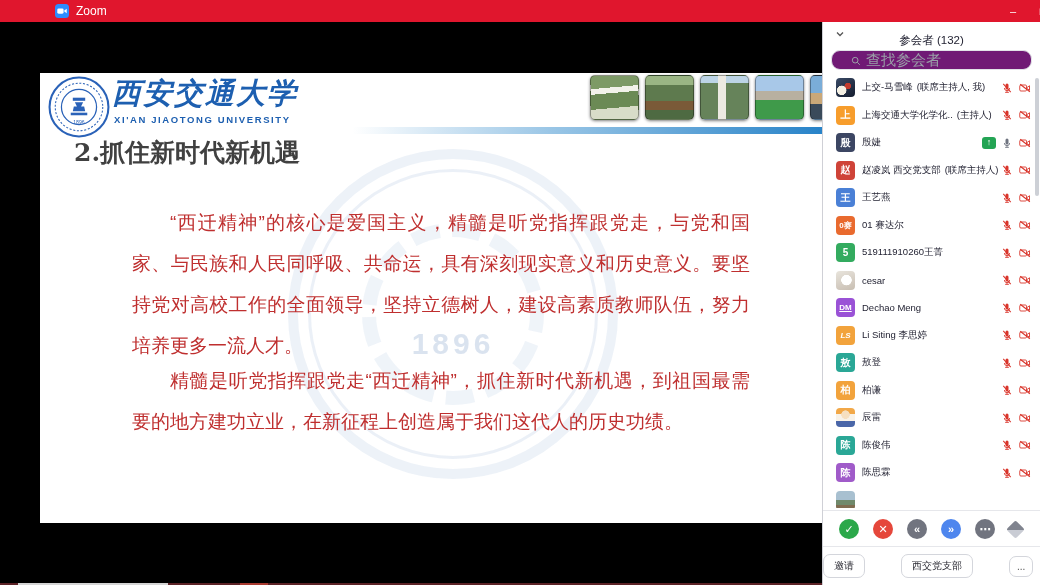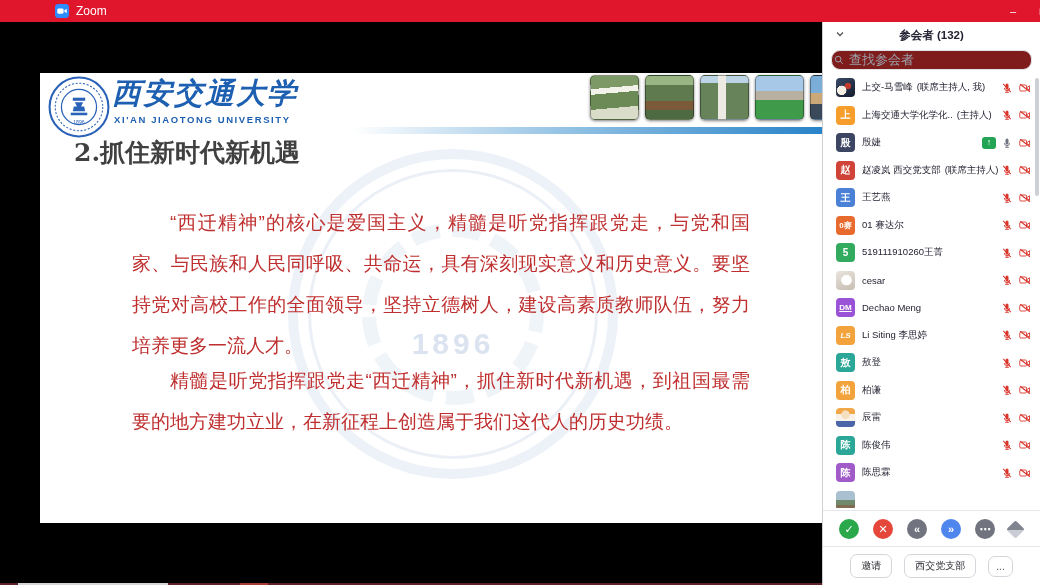--- a/index.html
+++ b/index.html
@@ -42,25 +42,25 @@
            color:rgba(150,175,210,.35);letter-spacing:4px;}
   .para{position:absolute;left:92px;width:618px;font-size:19px;line-height:41px;color:#bf2f2f;
         text-align:justify;text-indent:2em;font-weight:500;}
   .para1{top:129px;} .para2{top:287px;}
   .bottomline{position:absolute;left:0;bottom:0;width:822px;height:2px;background:#5c2226;}
   .seg-gray{position:absolute;left:18px;bottom:0;width:150px;height:2px;background:#d4d4d4;}
   .seg-red{position:absolute;left:240px;bottom:0;width:28px;height:2px;background:#a93a30;}
   
   .panel{position:absolute;left:822px;top:22px;width:218px;height:563px;background:#fff;
          border-left:1px solid #cfd0d6;box-sizing:border-box;}
-  .p-header{position:relative;height:26px;display:flex;align-items:center;justify-content:center;
-            font-size:11.5px;font-weight:700;color:#232333;}
+  .p-header{position:relative;height:26px;display:flex;align-items:flex-end;justify-content:center;
+            font-size:11.5px;font-weight:400;color:#232333;}
   .p-chevron{position:absolute;left:12px;top:7px;width:10px;height:10px;color:#555;}
-  .p-search{margin:2px 8px 0;height:18px;background:#7f1d1d;border:1px solid #e1e3e8;border-radius:9px;
-            display:flex;align-items:center;padding:0 2px;font-size:13px;color:#9aa0a8;gap:5px;}
+  .p-search{margin:2px 8px 0;height:18px;background:#701a75;border:1px solid #e1e3e8;border-radius:9px;
+            display:flex;align-items:center;padding:0 19px;font-size:15px;color:#9aa0a8;gap:5px;}
   .p-list{position:absolute;left:0;top:52px;width:100%;height:434px;overflow:hidden;}
   .p-row{display:flex;align-items:center;height:27.5px;padding:0 8px 0 13px;box-sizing:border-box;}
   .p-avatar{flex:none;width:19px;height:19px;border-radius:4px;margin-right:7px;display:flex;
             align-items:center;justify-content:center;color:#fff;font-size:10px;font-weight:700;overflow:hidden;}
   .p-name{font-size:9.5px;color:#232333;white-space:nowrap;overflow:hidden;min-width:0;flex:0 1 auto;}
   .p-role{font-size:9.5px;color:#232333;white-space:nowrap;flex:none;margin-left:4px;}
   .p-icons{margin-left:auto;display:flex;align-items:center;gap:5px;flex:none;}
   .share-badge{width:14px;height:12px;border-radius:3px;background:#23a454;color:#fff;font-size:9px;
                font-weight:700;display:flex;align-items:center;justify-content:center;line-height:1;}
   .ic{display:flex;align-items:center;}
@@ -76,21 +76,21 @@
   .p-scrollbar{position:absolute;right:1px;top:56px;width:4px;height:118px;border-radius:2px;background:#cdd0d6;}
   .p-div1{position:absolute;left:0;top:488px;width:100%;height:1px;background:#e6e7eb;}
   .p-div2{position:absolute;left:0;top:524px;width:100%;height:1px;background:#e6e7eb;}
   .fb-row{position:absolute;left:0;top:490px;width:100%;height:34px;display:flex;align-items:center;
           padding-left:16px;gap:14px;box-sizing:border-box;}
   .fb{width:20px;height:20px;border-radius:50%;display:flex;align-items:center;justify-content:center;
       color:#fff;font-size:11px;font-weight:700;line-height:1;}
   .fb.diamond{width:13px;height:13px;border-radius:2px;transform:rotate(45deg);
               background:linear-gradient(135deg,#80848f 0 50%,#c9ccd4 50%);}
   .btn-row{position:absolute;left:0;top:525px;width:100%;height:38px;display:flex;align-items:center;
-           justify-content:center;gap:12px;}
+           gap:36px;}
   .p-btn{border:1px solid #d4d6dc;border-radius:7px;background:#fff;font-size:10px;color:#2a2a33;
          padding:4px 10px;white-space:nowrap;}
   .p-btn.small{padding:4px 7px;color:#555;}
 </style>
 </head>
 <body>
 
 <div class="window">
 
   <div class="titlebar">

